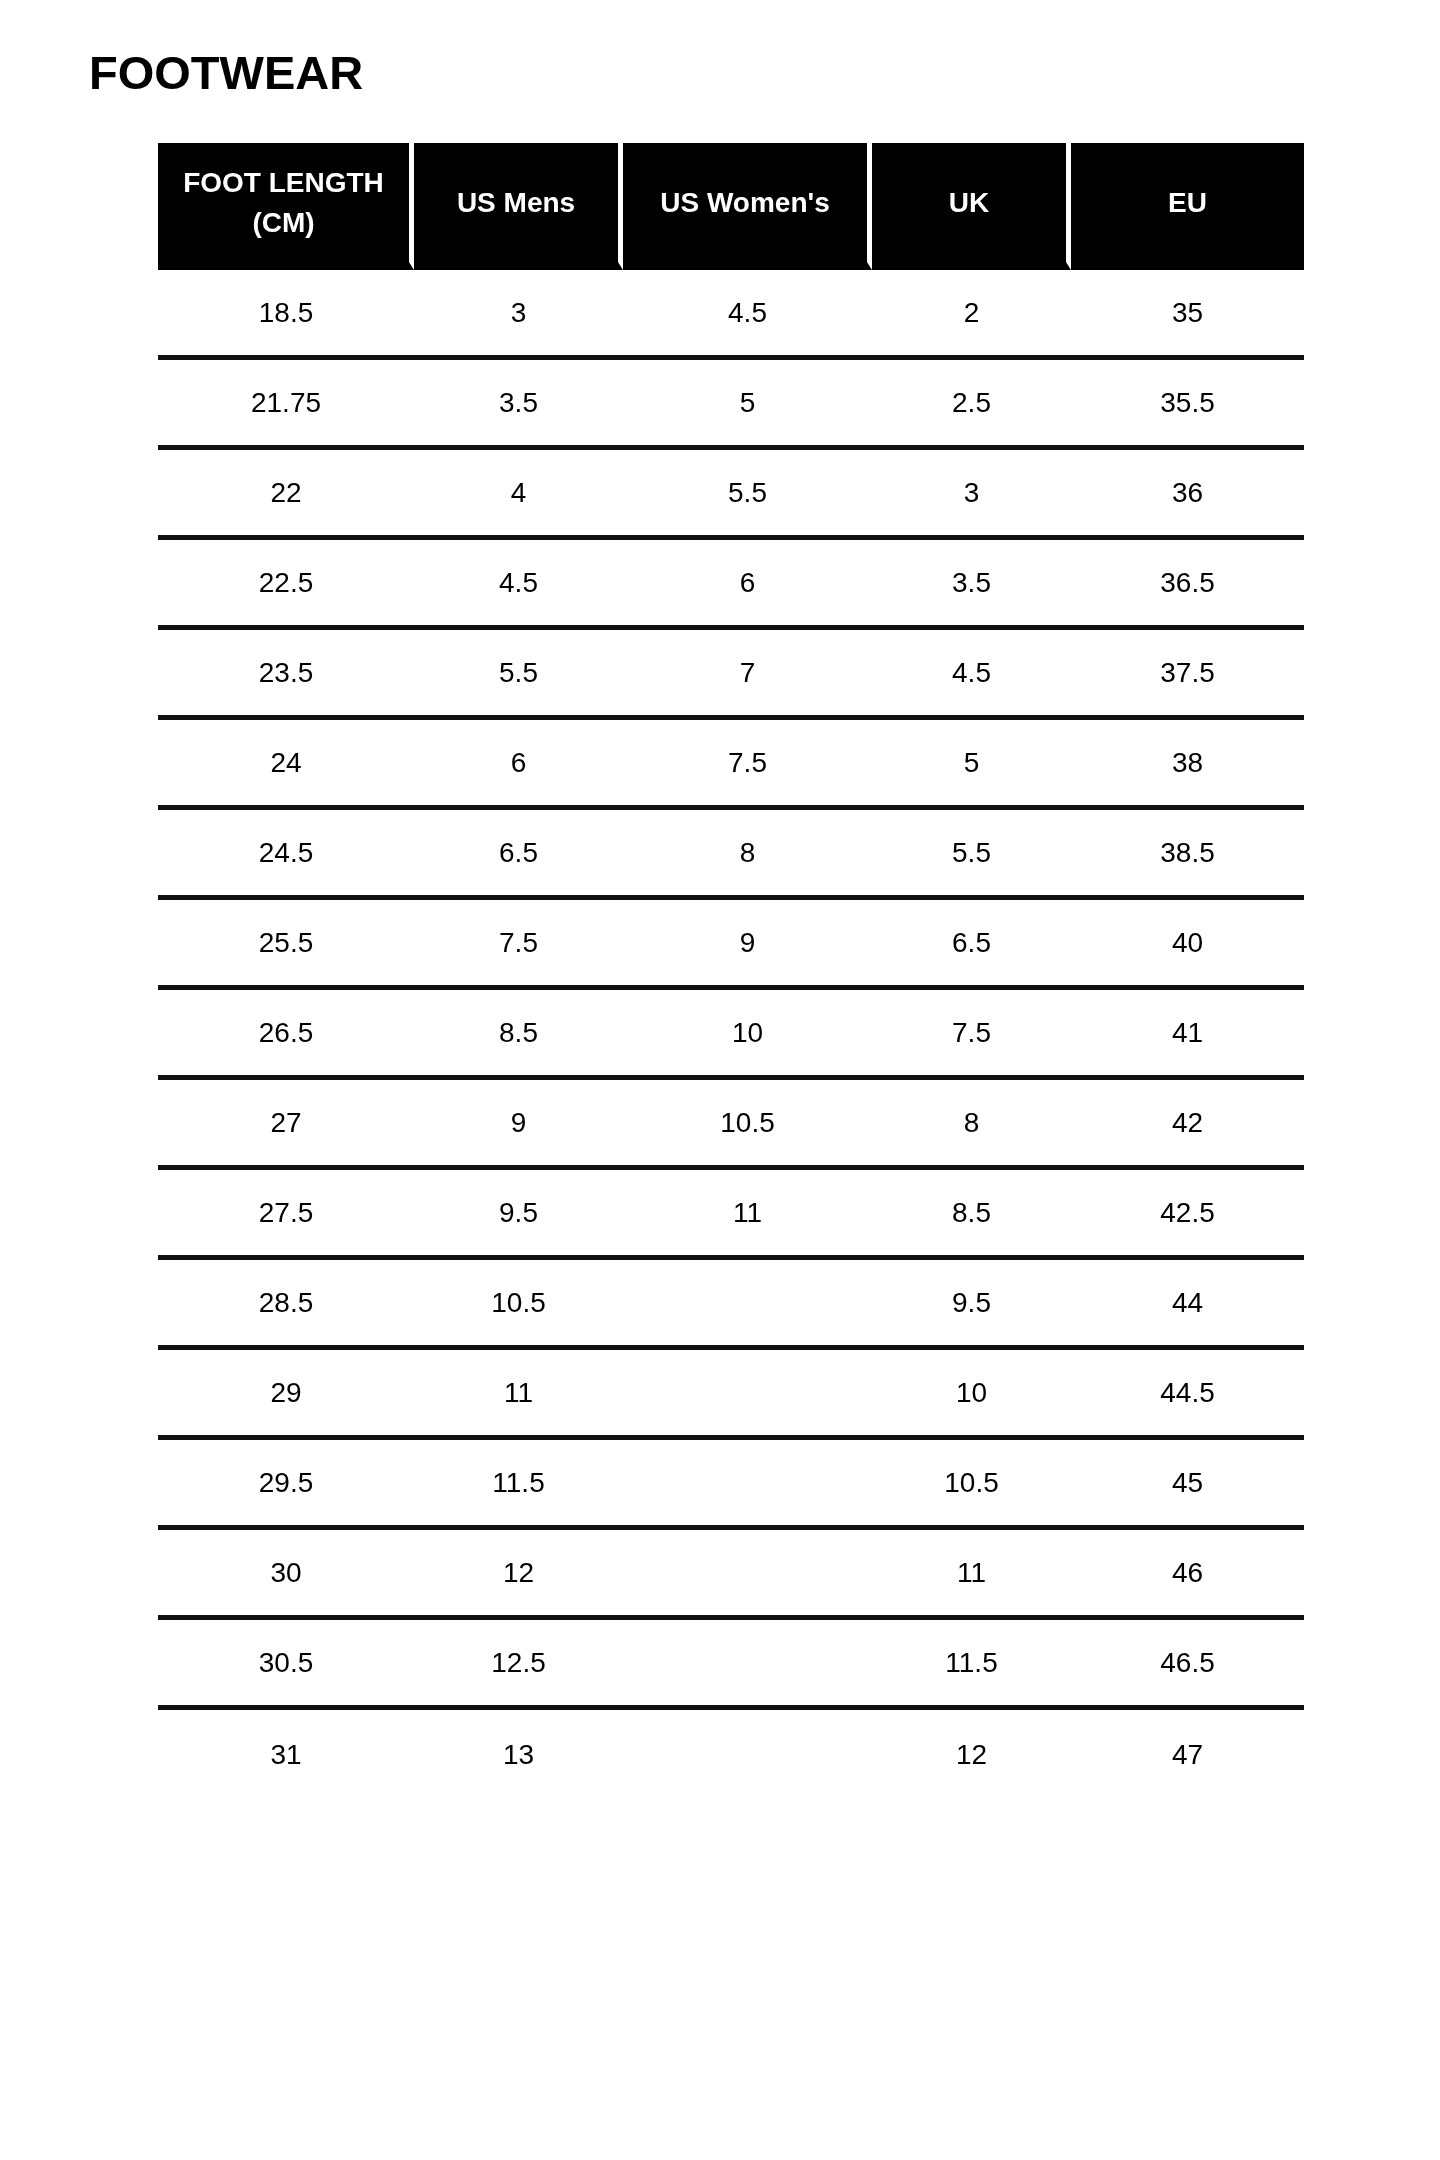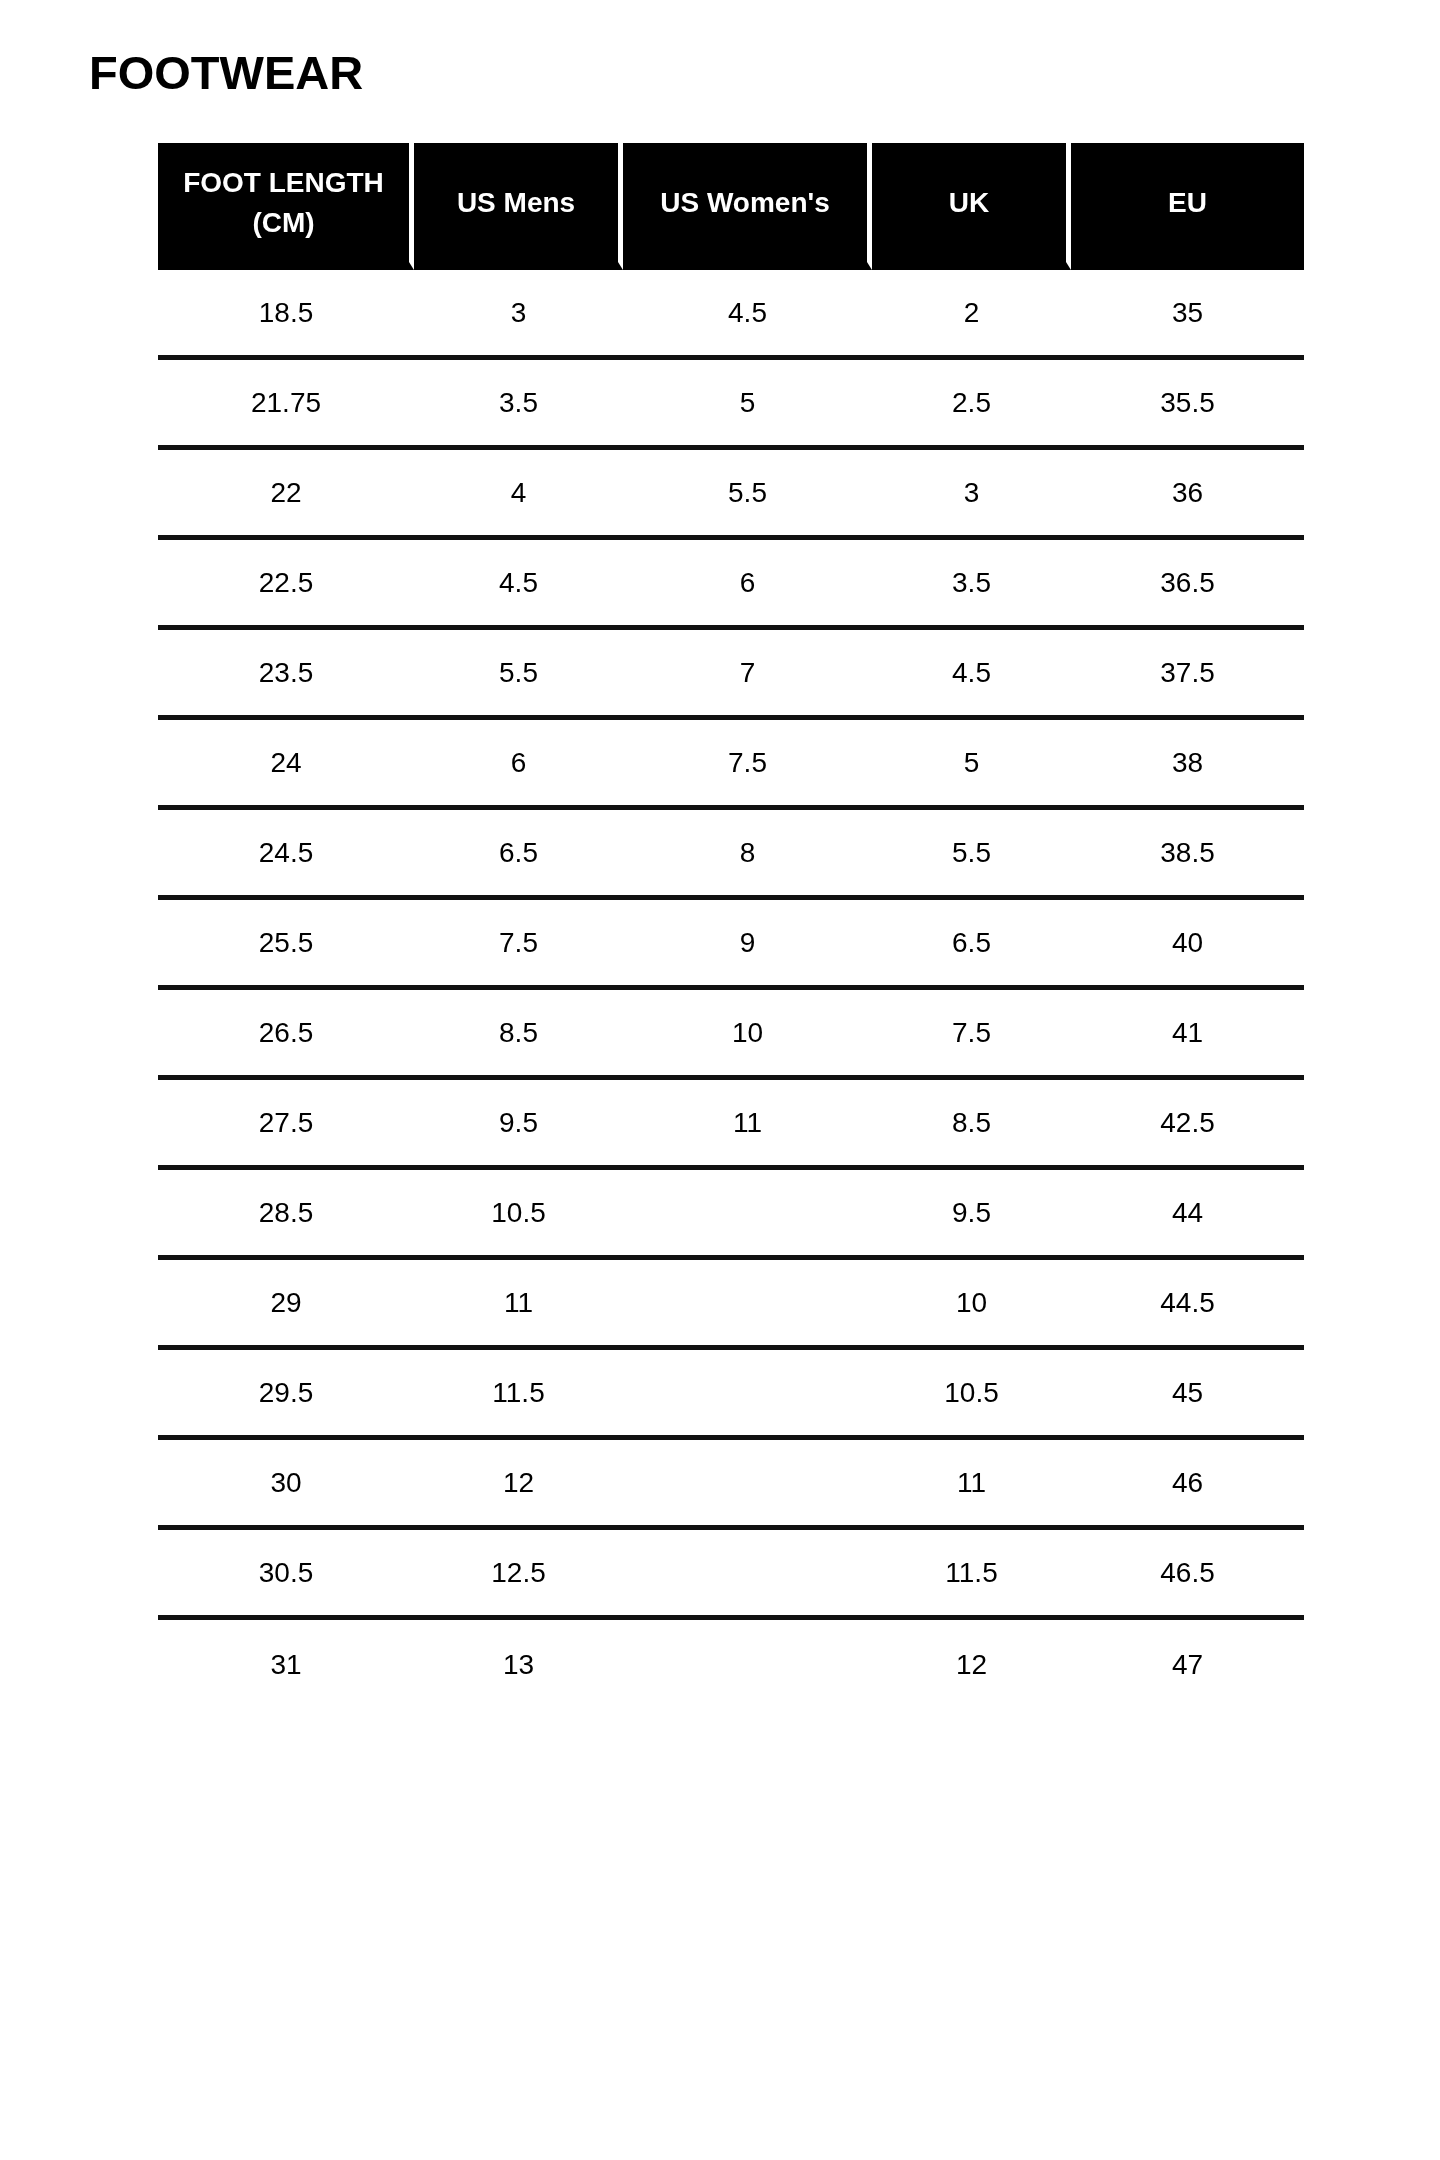--- a/index.html
+++ b/index.html
@@ -151,20 +151,27 @@
         <td>40</td>
       </tr>
       <tr>
         <td>26.5</td>
         <td>8.5</td>
         <td>10</td>
         <td>7.5</td>
         <td>41</td>
       </tr>
       <tr>
+        <td>27</td>
+        <td>9</td>
+        <td>10.5</td>
+        <td>8</td>
+        <td>42</td>
+      </tr>
+      <tr>
         <td>27.5</td>
         <td>9.5</td>
         <td>11</td>
         <td>8.5</td>
         <td>42.5</td>
       </tr>
       <tr>
         <td>28.5</td>
         <td>10.5</td>
         <td></td>

